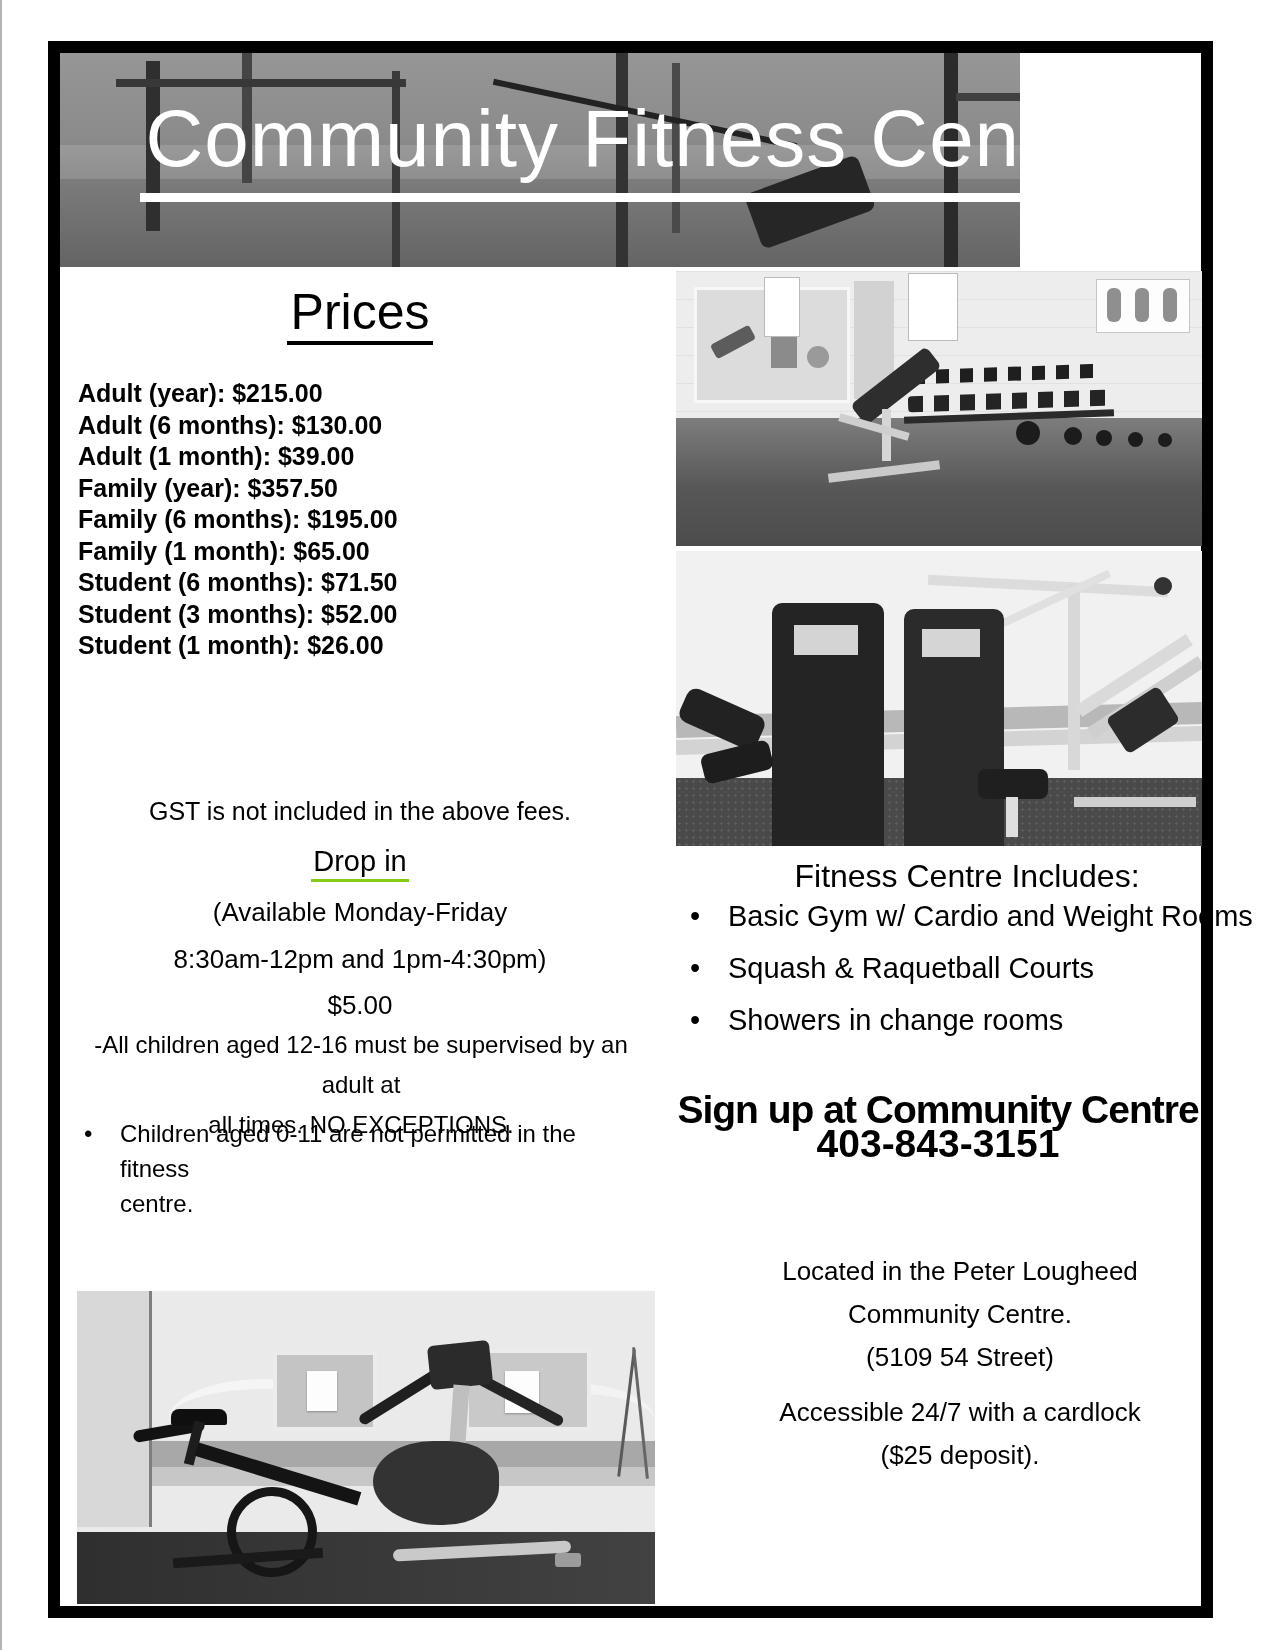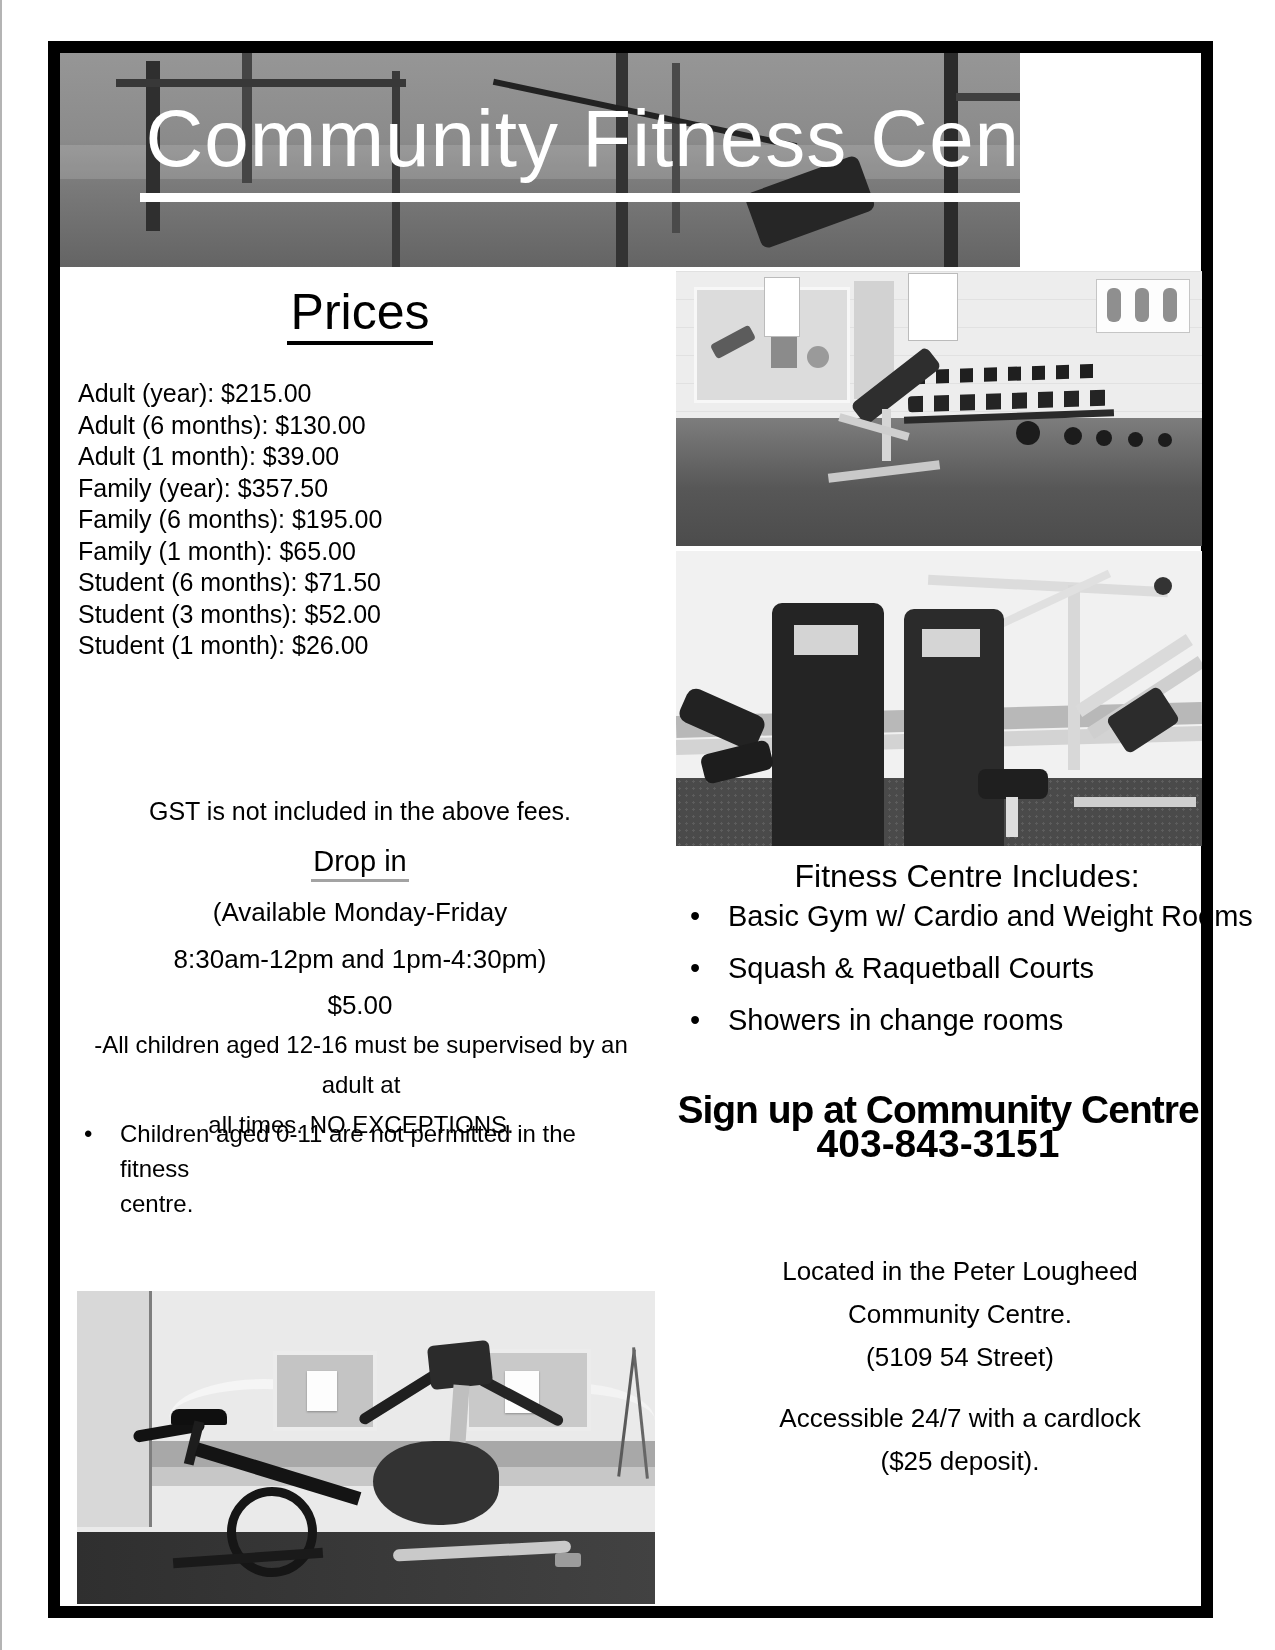--- a/index.html
+++ b/index.html
@@ -29,24 +29,24 @@
   .header-photo .barbell{left:430px;top:58px;width:310px;height:6px;background:#222;transform:rotate(12deg);}
   .header-photo .bench{left:690px;top:120px;width:120px;height:58px;background:#262626;border-radius:8px;transform:rotate(-20deg);}
   .header-photo .machine{left:1060px;top:86px;width:90px;height:120px;background:#303030;border-radius:6px;}
   .header-title-wrap{left:0;top:48px;width:1142px;text-align:center;z-index:5;}
   .header-title{display:inline-block;font-size:80px;line-height:0.95;letter-spacing:1px;color:#fff;
     padding:0 6px 16px 6px;border-bottom:9px solid #fff;white-space:nowrap;}
 
   
   .prices-heading-wrap{left:70px;top:286px;width:580px;text-align:center;}
   .prices-heading{display:inline-block;font-size:50px;line-height:1.05;padding:0 4px 2px 4px;border-bottom:4px solid #000;}
-  .price-list{left:78px;top:378px;width:560px;font-size:25px;line-height:31.5px;white-space:nowrap;}
+  .price-list{left:78px;top:378px;width:560px;font-size:25px;line-height:31.5px;white-space:nowrap;font-weight:bold;}
   .gst-note{left:70px;top:797px;width:580px;text-align:center;font-size:25px;}
   .dropin-heading-wrap{left:70px;top:845px;width:580px;text-align:center;}
-  .dropin-heading{display:inline-block;font-size:29px;padding:0 2px 1px 2px;border-bottom:3px solid #a3a3a3;}
+  .dropin-heading{display:inline-block;font-size:29px;padding:0 2px 1px 2px;border-bottom:3px solid #84cc16;}
   .dropin-line1{left:70px;top:897px;width:580px;text-align:center;font-size:26px;}
   .dropin-line2{left:70px;top:944px;width:580px;text-align:center;font-size:26px;}
   .dropin-price{left:70px;top:990px;width:580px;text-align:center;font-size:26px;}
   .supervision{left:66px;top:1025px;width:590px;text-align:center;font-size:24px;line-height:40px;}
   .children-note{left:84px;top:1116px;width:540px;font-size:24px;line-height:35px;}
   .children-note .bullet{position:absolute;left:0;top:0;}
   .children-note .txt{display:block;margin-left:36px;}
 
   
   .photo{overflow:hidden;background:#ededed;}
@@ -121,21 +121,21 @@
   .photo3 .efoot{left:478px;top:262px;width:26px;height:14px;background:#9c9c9c;border-radius:3px;}
 
   
   .includes-heading{left:704px;top:858px;width:526px;text-align:center;font-size:32px;}
   .includes-list{left:690px;top:900px;width:512px;font-size:29px;}
   .inc-item{position:relative;margin-bottom:19px;white-space:nowrap;}
   .inc-item .bullet{display:inline-block;width:38px;}
   .signup-line{left:660px;top:1088px;width:556px;text-align:center;font-size:39px;font-weight:700;letter-spacing:-1px;white-space:nowrap;}
   .signup-phone{left:660px;top:1122px;width:556px;text-align:center;font-size:39px;font-weight:700;}
   .location-block{left:700px;top:1250px;width:520px;text-align:center;font-size:26px;line-height:43px;}
-  .access-block{left:700px;top:1391px;width:520px;text-align:center;font-size:26px;line-height:43px;margin-top:6px;}
+  .access-block{left:700px;top:1391px;width:520px;text-align:center;font-size:26px;line-height:43px;}
 </style>
 </head>
 <body>
 
 <div class="abs scan-edge"></div>
 
 <div class="abs frame"></div>
 
 <div class="abs header-photo">
   <div class="abs hl-band"></div>

